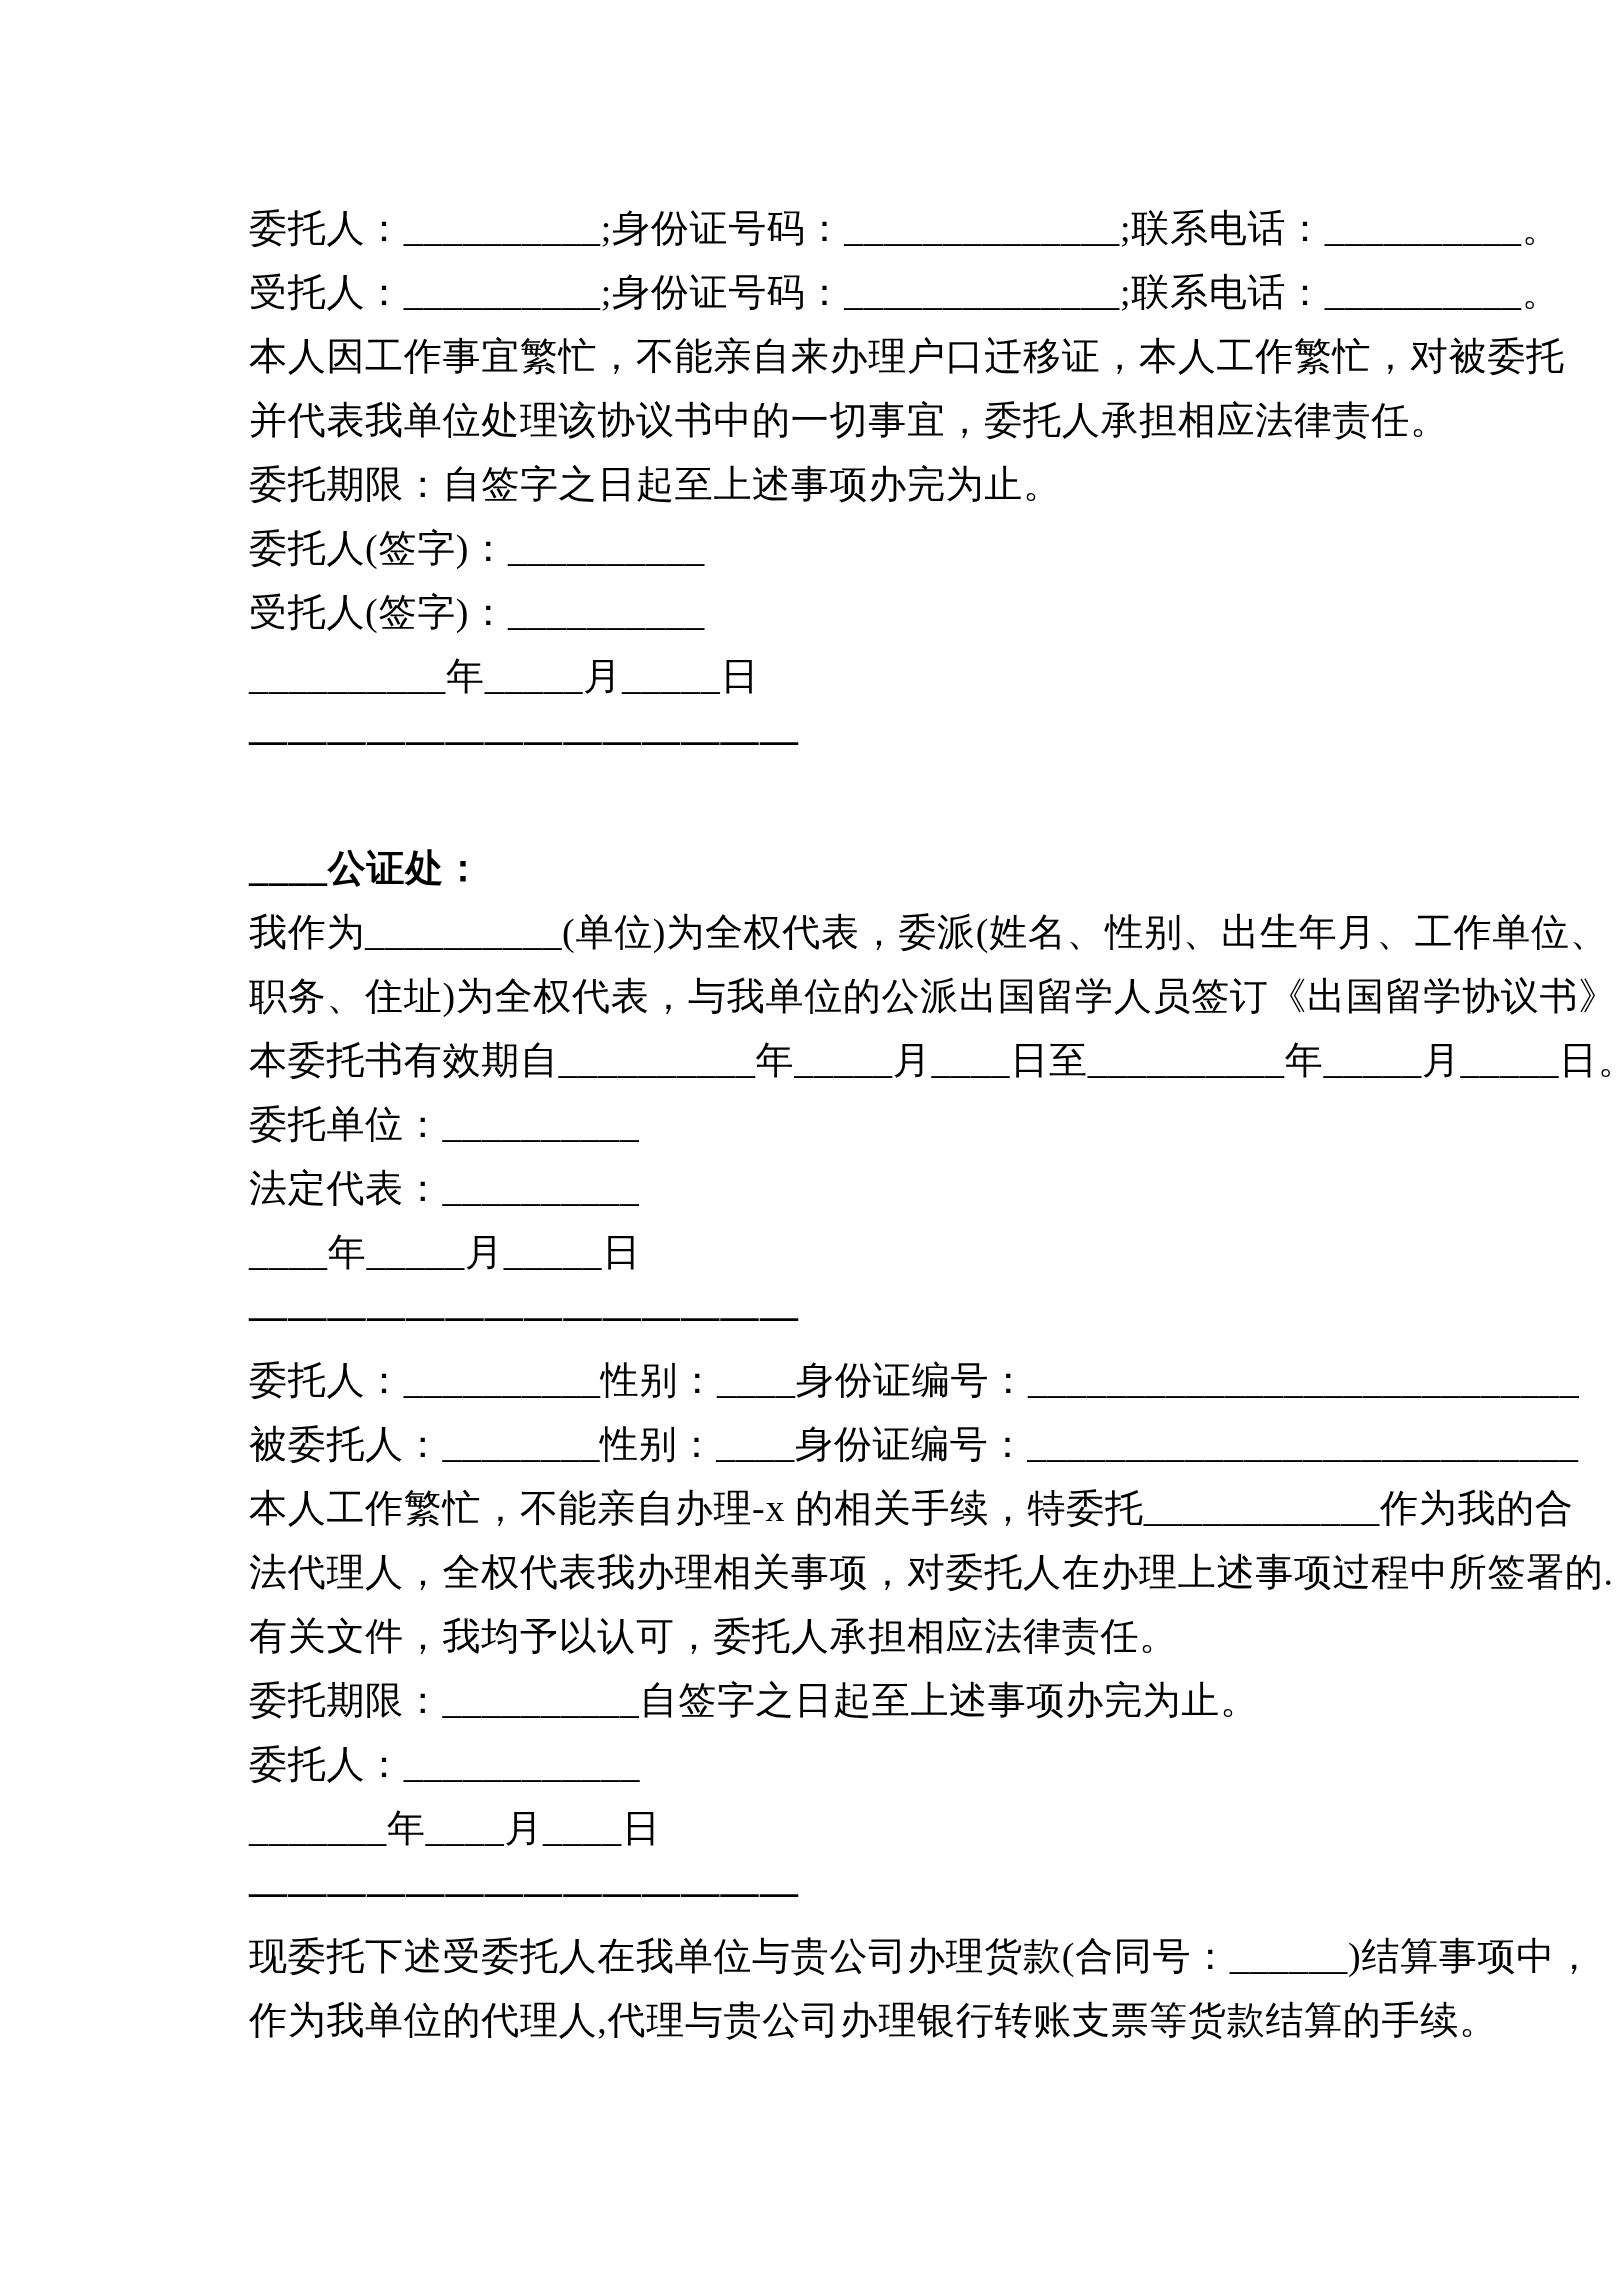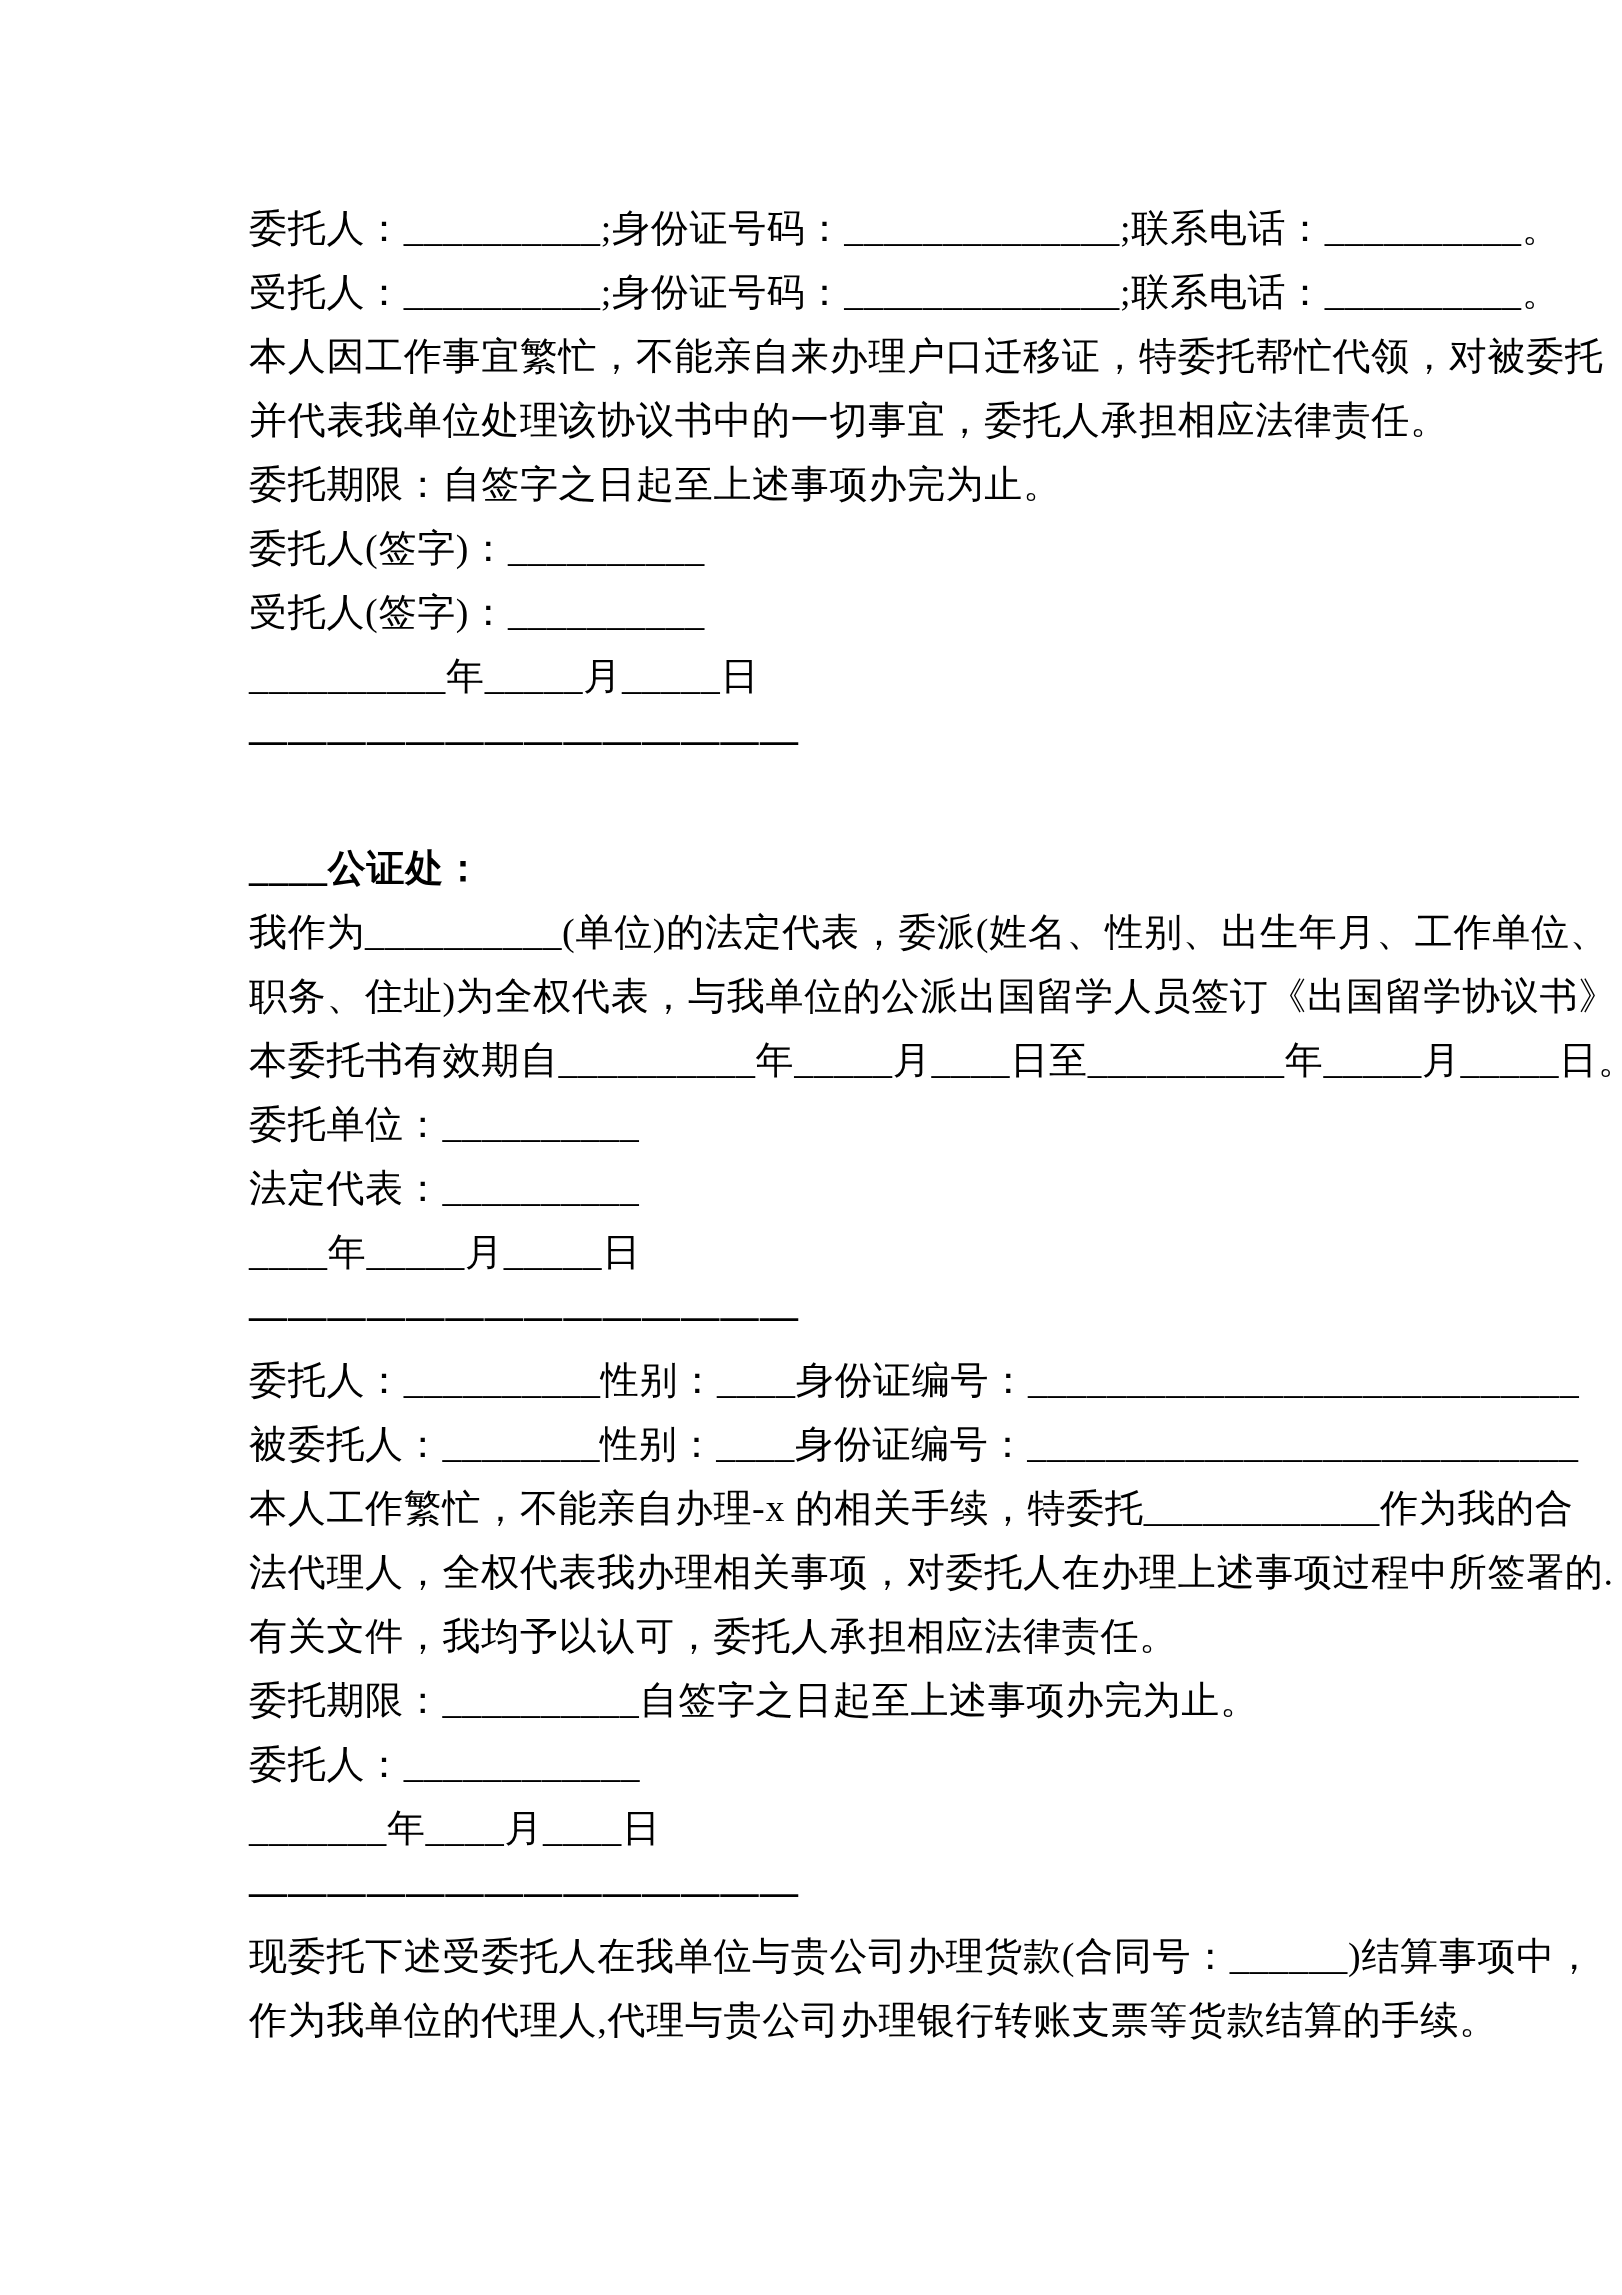--- a/index.html
+++ b/index.html
@@ -32,29 +32,29 @@
     margin-top:64px;
     font-weight:bold;
   }
 </style>
 </head>
 <body>
 
 <div class="page">
   <div class="line">委托人：__________;身份证号码：______________;联系电话：__________。</div>
   <div class="line">受托人：__________;身份证号码：______________;联系电话：__________。</div>
-  <div class="line">本人因工作事宜繁忙，不能亲自来办理户口迁移证，特委托帮忙代领，对被委托</div>
+  <div class="line">本人因工作事宜繁忙，不能亲自来办理户口迁移证，本人工作繁忙，对被委托</div>
   <div class="line">并代表我单位处理该协议书中的一切事宜，委托人承担相应法律责任。</div>
   <div class="line">委托期限：自签字之日起至上述事项办完为止。</div>
   <div class="line">委托人(签字)：__________</div>
   <div class="line">受托人(签字)：__________</div>
   <div class="line">__________年_____月_____日</div>
   <div class="line divider">——————————————</div>
   <div class="line gap-before">____公证处：</div>
-  <div class="line">我作为__________(单位)的法定代表，委派(姓名、性别、出生年月、工作单位、</div>
+  <div class="line">我作为__________(单位)为全权代表，委派(姓名、性别、出生年月、工作单位、</div>
   <div class="line">职务、住址)为全权代表，与我单位的公派出国留学人员签订《出国留学协议书》，</div>
   <div class="line">本委托书有效期自__________年_____月____日至__________年_____月_____日。</div>
   <div class="line">委托单位：__________</div>
   <div class="line">法定代表：__________</div>
   <div class="line">____年_____月_____日</div>
   <div class="line divider">——————————————</div>
   <div class="line">委托人：__________性别：____身份证编号：____________________________</div>
   <div class="line">被委托人：________性别：____身份证编号：____________________________</div>
   <div class="line">本人工作繁忙，不能亲自办理-x 的相关手续，特委托____________作为我的合</div>
   <div class="line">法代理人，全权代表我办理相关事项，对委托人在办理上述事项过程中所签署的.</div>

